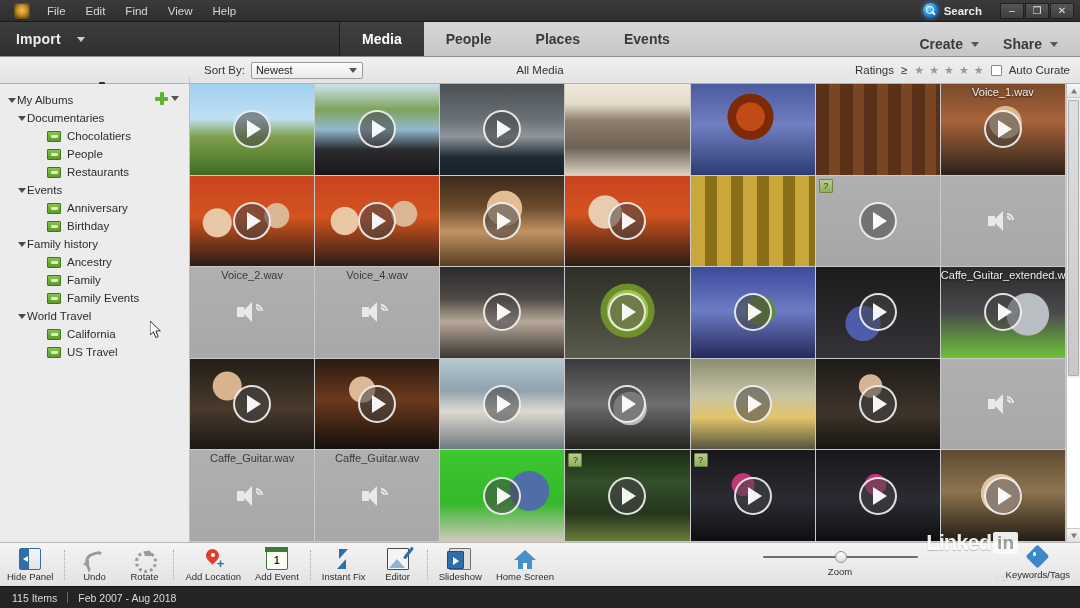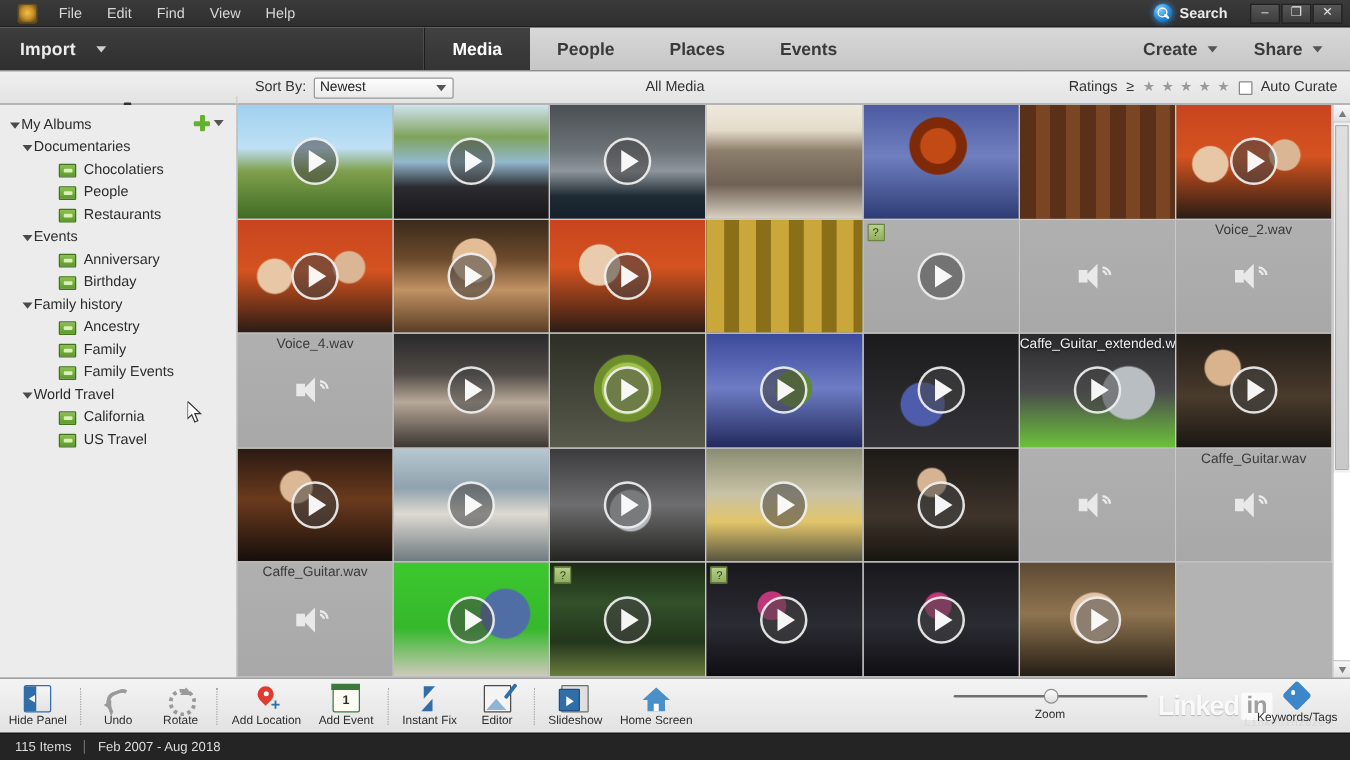--- a/index.html
+++ b/index.html
@@ -67,21 +67,21 @@
   .caret-dark { width:0;height:0;border-left:4px solid transparent;border-right:4px solid transparent;border-top:5px solid #cfcfcf; }
   .caret-light { width:0;height:0;border-left:4px solid transparent;border-right:4px solid transparent;border-top:5px solid #555; }
   .tabs { display:flex; align-items:stretch; }
   .tab {
     display:flex; align-items:center; padding:0 22px; font-size:14px;
     color:#3a3a3a; font-weight:bold; cursor:pointer;
   }
   .tab.active {
     background:linear-gradient(#414141,#343434); color:#fff;
   }
-  .tabbar-right { margin-left:auto; display:flex; align-items:center; gap:17px; padding-right:16px; }
+  .tabbar-right { margin-left:auto; display:flex; align-items:flex-end; gap:12px; padding-right:16px; }
   .tb-btn { display:flex; align-items:center; gap:8px; font-size:14px; font-weight:bold; color:#3a3a3a; cursor:pointer; padding:4px 6px; }
 
   
   .subbar {
     height:27px; flex:0 0 27px; display:flex; align-items:center;
     background:linear-gradient(#f0f0f0,#e3e3e3);
     border-bottom:1px solid #b4b4b4; font-size:11.5px;
   }
   .subbar-left { width:190px; display:flex; align-items:center; height:100%; border-right:1px solid #c9c9c9;margin-top:40px;}
   .view-tab { display:flex; align-items:center; gap:6px; padding:0 14px; height:100%; cursor:pointer; position:relative; color:#333; }
@@ -266,21 +266,21 @@
   .zoom-label { font-size:9.5px; color:#2d2d2d; margin-top:5px;}
 
   .kw { position:absolute; right:10px; top:3px; display:flex; flex-direction:column; align-items:center; cursor:pointer;}
   .ic-tag { width:22px;height:22px; position:relative;}
   .ic-tag::before{ content:""; position:absolute; left:2px; top:2px; width:17px;height:17px;
      background:#3b87c9; transform:rotate(45deg); border-radius:2px 3px 2px 3px; }
   .ic-tag::after{ content:""; position:absolute; left:6px; top:6px; width:3.5px;height:3.5px;border-radius:50%;background:#fff; z-index:2;}
   .kw-label{ font-size:9.5px; color:#2d2d2d; white-space:nowrap; margin-top:1px;}
 
   
-  .watermark { position:absolute; right:62px; bottom:8px; display:flex; align-items:center; pointer-events:none; opacity:.93;}
+  .watermark { position:absolute; right:62px; bottom:30px; display:flex; align-items:center; pointer-events:none; opacity:.93;}
   .wm-linked { font-size:22px; font-weight:bold; color:#fbfbfb; letter-spacing:-1px; text-shadow:0 1px 1px rgba(0,0,0,.25); }
   .wm-in { background:#fbfbfb; color:#9a9a9a; font-size:19px; font-weight:bold; padding:0 4px; margin-left:2px; border-radius:2px;text-align:center;}
   .wm-sub { position:absolute; right:20px; bottom:2px; font-size:9px; color:#d8d8d8; font-family:"Liberation Mono", monospace;}
 
   
   .statusbar {
     height:22px; flex:0 0 22px; background:#242424; display:flex; align-items:center;
     padding-left:12px; gap:10px; color:#dcdcdc; font-size:10.5px; border-top:1px solid #111;
   }
   .sb-sep { width:1px; height:11px; background:#6a6a6a; }
@@ -488,20 +488,25 @@
           <div class="cell">
             <div class="thumb" style="background: linear-gradient(rgb(239, 233, 221) 0%, rgb(228, 220, 202) 22%, rgb(141, 127, 108) 40%, rgb(110, 98, 85) 70%, rgb(218, 210, 194) 100%) 0% 0% / cover;"></div>
           </div>
           <div class="cell">
             <div class="thumb" style="background: radial-gradient(circle at 48% 36%, rgb(194, 74, 21) 0px, rgb(194, 74, 21) 16%, rgb(126, 42, 8) 17%, rgb(126, 42, 8) 26%, transparent 27%) 0% 0% / cover, linear-gradient(rgb(76, 91, 160) 0%, rgb(111, 127, 192) 45%, rgb(46, 60, 116) 100%);"></div>
           </div>
           <div class="cell">
             <div class="thumb" style="background: repeating-linear-gradient(90deg, rgb(90, 49, 24) 0px, rgb(90, 49, 24) 13px, rgb(122, 69, 35) 13px, rgb(122, 69, 35) 24px) 0% 0% / cover, linear-gradient(rgb(43, 22, 9), rgb(90, 49, 24));"></div>
           </div>
           <div class="cell">
+            <div class="thumb" style="background: radial-gradient(circle at 52% 42%, rgb(224, 180, 140) 0px, rgb(224, 180, 140) 19%, transparent 20%) 0% 0% / cover, linear-gradient(rgb(122, 74, 42) 0%, rgb(169, 99, 58) 40%, rgb(43, 34, 25) 100%);"></div>
+            <div class="play"></div>
+            <div class="label onimg">Voice_1.wav</div>
+          </div>
+          <div class="cell">
             <div class="thumb" style="background: radial-gradient(circle at 22% 52%, rgb(232, 199, 166) 0px, rgb(232, 199, 166) 13%, transparent 14%) 0% 0% / cover, radial-gradient(circle at 70% 44%, rgb(219, 182, 148) 0px, rgb(219, 182, 148) 12%, transparent 13%), linear-gradient(rgb(201, 68, 31) 0%, rgb(212, 83, 31) 45%, rgb(42, 28, 20) 100%);"></div>
             <div class="play"></div>
           </div>
           <div class="cell">
             <div class="thumb" style="background: radial-gradient(circle at 24% 50%, rgb(232, 199, 166) 0px, rgb(232, 199, 166) 13%, transparent 14%) 0% 0% / cover, radial-gradient(circle at 72% 42%, rgb(219, 182, 148) 0px, rgb(219, 182, 148) 12%, transparent 13%), linear-gradient(rgb(201, 68, 31) 0%, rgb(212, 83, 31) 45%, rgb(42, 28, 20) 100%);"></div>
             <div class="play"></div>
           </div>
           <div class="cell">
             <div class="thumb" style="background: radial-gradient(circle at 52% 36%, rgb(226, 189, 150) 0px, rgb(226, 189, 150) 20%, transparent 21%) 0% 0% / cover, linear-gradient(rgb(58, 42, 28) 0%, rgb(109, 75, 44) 35%, rgb(193, 146, 100) 62%, rgb(90, 61, 35) 100%);"></div>
             <div class="play"></div>

